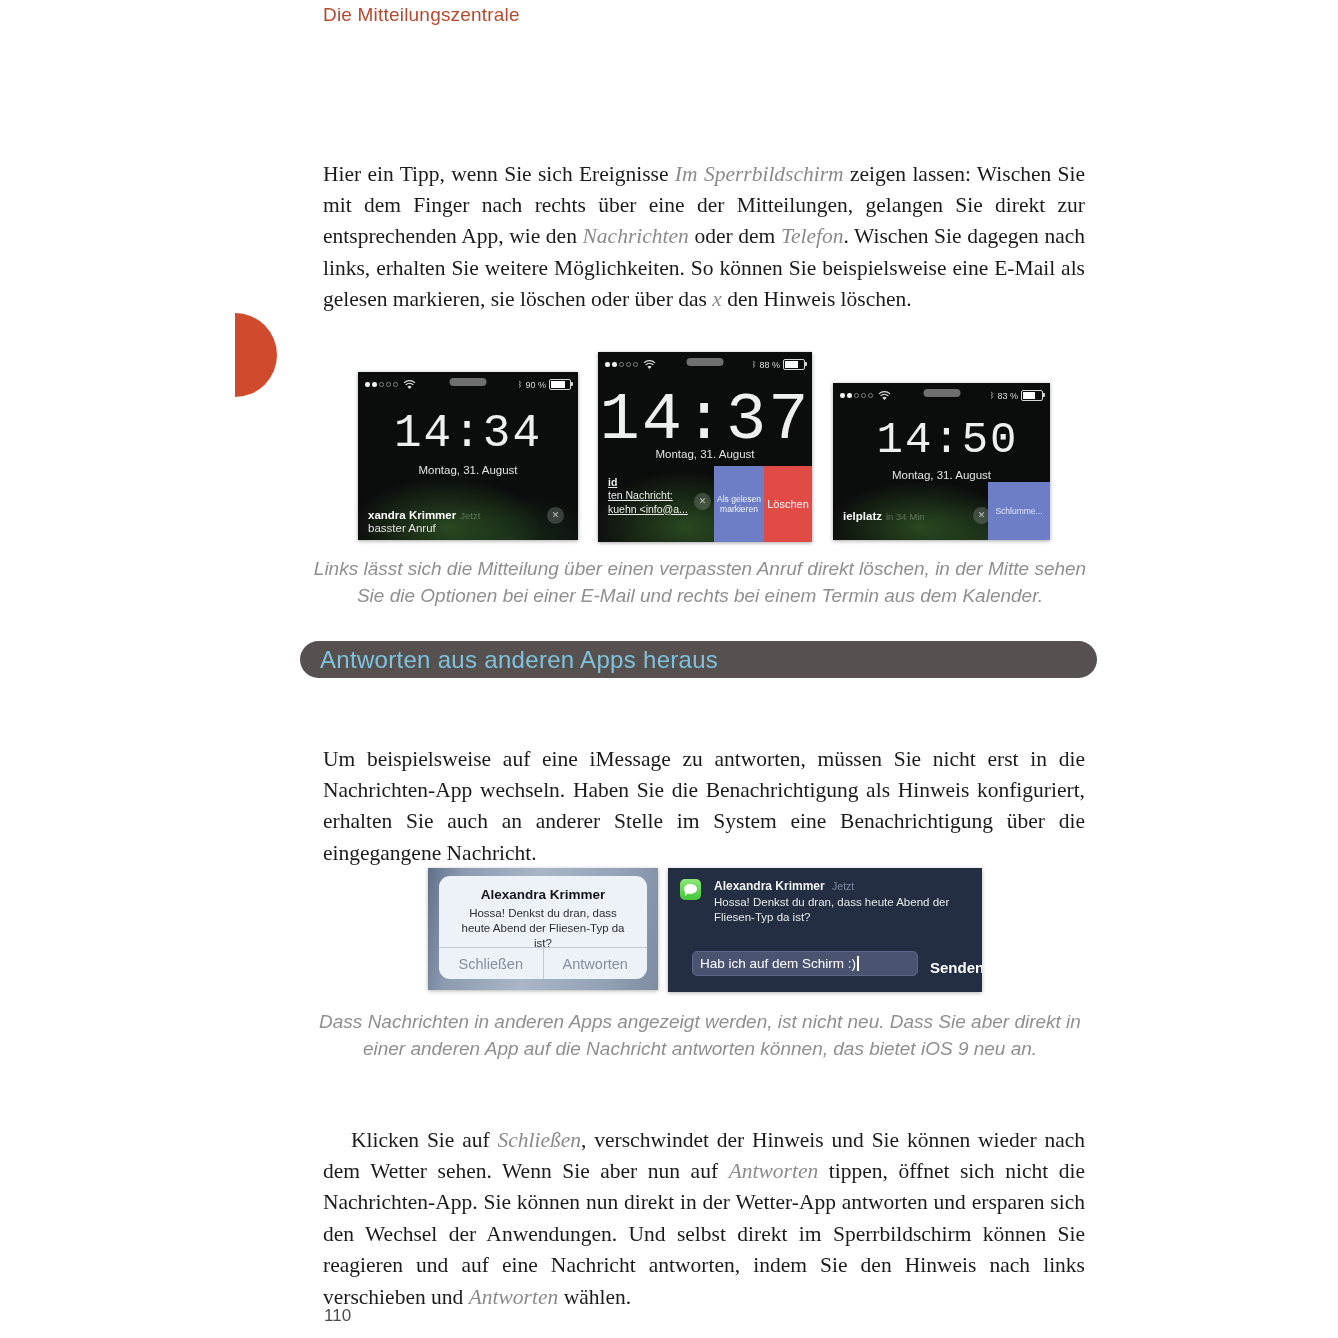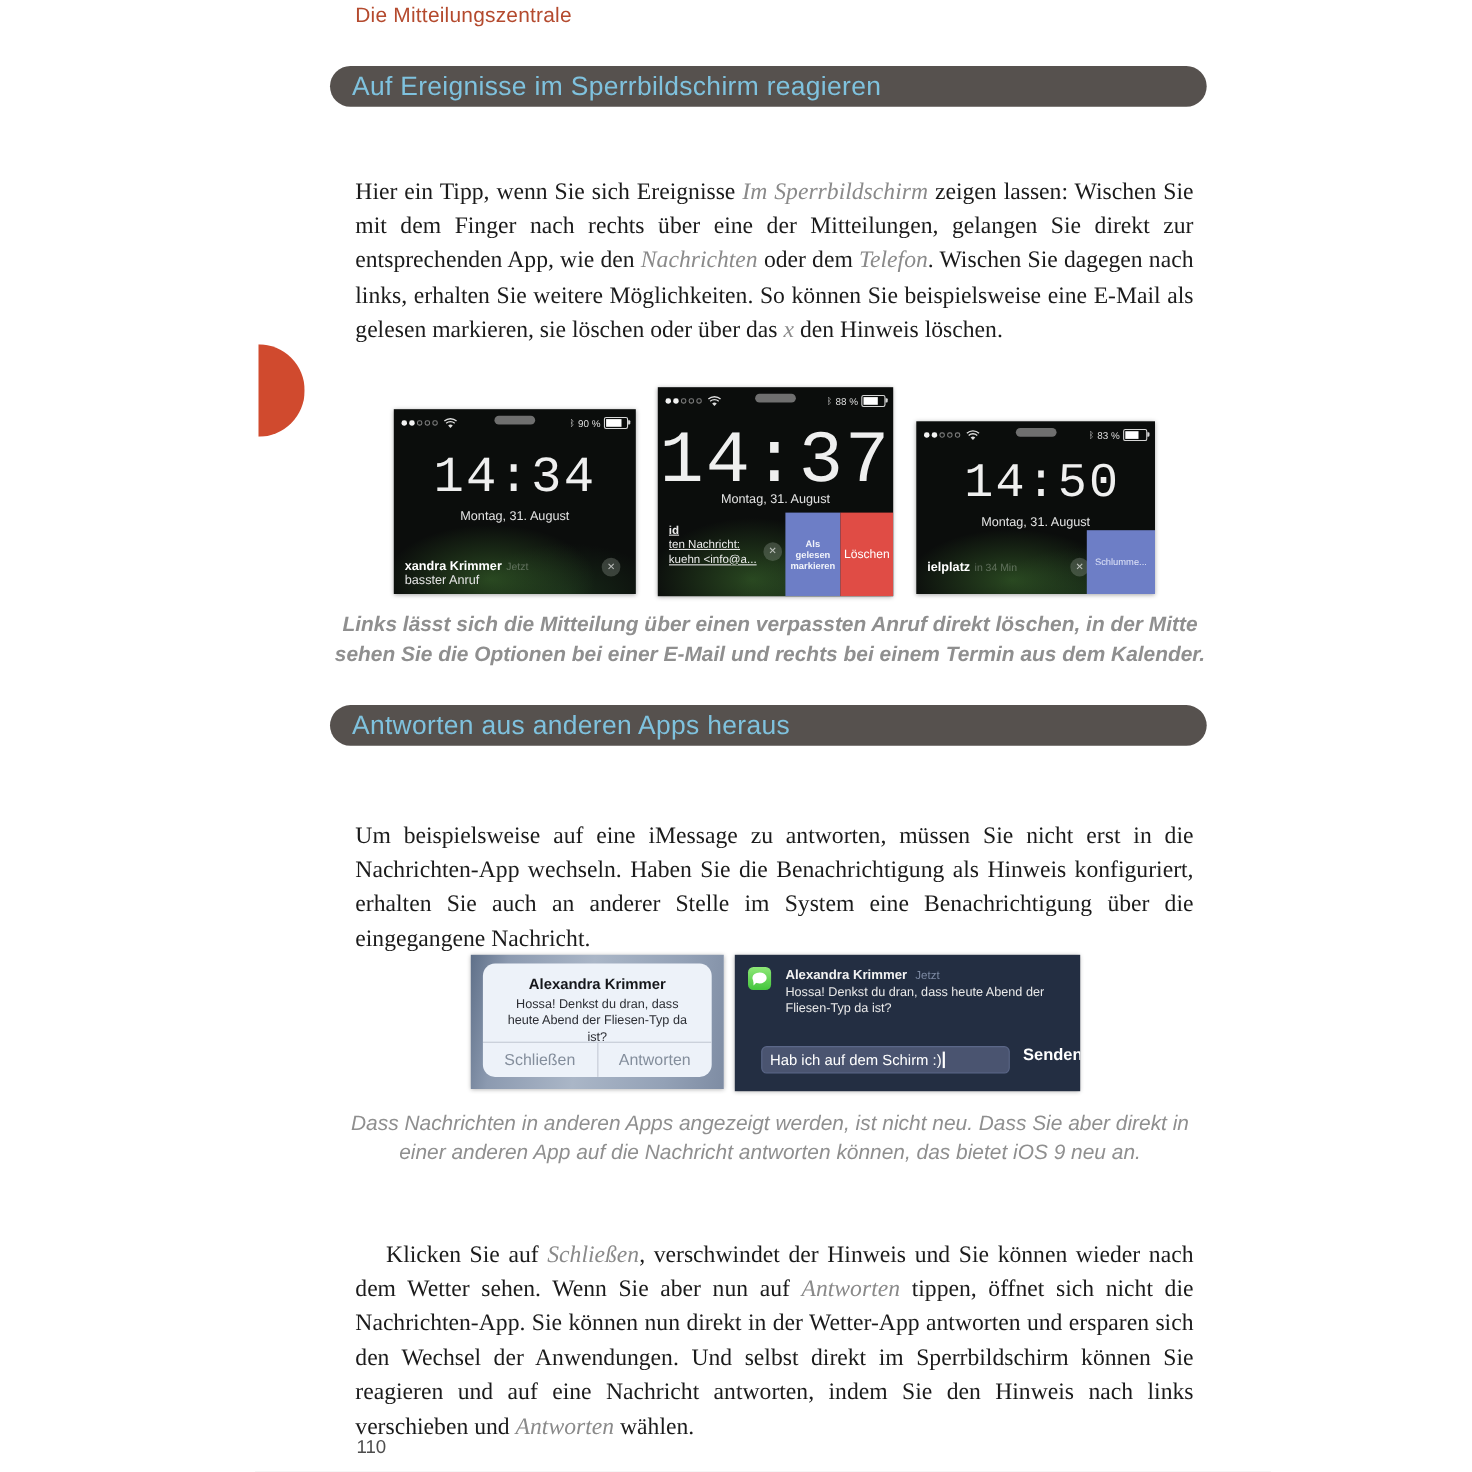--- a/index.html
+++ b/index.html
@@ -28,21 +28,21 @@
     color:#1b1b1b; text-align:justify;
   }
   .body-par .em{font-style:italic; color:#8a8a8a;}
   #p1{top:137px;} #p2{top:722px;} #p3{top:1103px; text-indent:28px;}
   
   .caption{
     position:absolute; left:300px; width:800px; text-align:center;
     font-family:"Liberation Sans",sans-serif; font-style:italic; font-size:19px;
     line-height:27px; color:#8f8f8f;
   }
-  #cap1{top:555px;font-weight:bold;} #cap2{top:1008px;}
+  #cap1{top:555px;} #cap2{top:1008px;}
   
   .half-disc-wrap{position:absolute; left:235px; top:313px; width:42px; height:84px; overflow:hidden;}
   .half-disc{position:absolute; left:-42px; top:0; width:84px; height:84px; border-radius:50%; background:#d04a2e;}
   
   .lockscreen{
     position:absolute; box-shadow:0 1px 4px rgba(0,0,0,.35); overflow:hidden;
     background:
       radial-gradient(ellipse 62% 42% at 40% 92%, rgba(70,128,52,.50), transparent 70%),
       radial-gradient(ellipse 55% 38% at 72% 100%, rgba(42,84,42,.38), transparent 72%),
       #0b0d0c;
@@ -82,21 +82,21 @@
   .dismiss{
     position:absolute; width:17px; height:17px; border-radius:50%;
     background:rgba(160,170,160,.30); color:rgba(255,255,255,.65);
     font-size:9px; line-height:17px; text-align:center;
   }
   #shot1 .dismiss{right:14px; bottom:16px;} #shot2 .dismiss{left:96px; bottom:32px;} #shot3 .dismiss{left:140px; bottom:16px;}
   .swipe-btn{
     position:absolute; bottom:0; display:flex; align-items:center; justify-content:center;
     text-align:center; color:#f2f4fb; box-sizing:border-box; padding:2px;
   }
-  .btn-read{left:116px; width:50px; height:76px; background:#6d7ec6; font-size:8.5px; line-height:10px;font-weight:bold;}
+  .btn-read{left:116px; width:50px; height:76px; background:#6d7ec6; font-size:8.5px; line-height:10px;}
   .btn-del{left:166px; width:48px; height:76px; background:#e04c45; font-size:11px; color:#fff;}
   .btn-snooze{right:0; width:62px; height:58px; background:#6d7ec6; font-size:8.5px; color:#dfe4f8;}
   #shot2 .notif{bottom:20px; width:112px;text-decoration:underline;}
   #shot2 .nline{font-size:10.5px; line-height:13.5px; color:#ececec; white-space:nowrap; overflow:hidden;}
   #shot2 .nline.b{font-weight:700;}
   #shot3 .notif{bottom:12px;}
   
   #alertshot{
     position:absolute; left:428px; top:868px; width:230px; height:122px;
     background:linear-gradient(100deg,#5f7089 0%, #8c9ab0 14%, #aab6c7 45%, #93a1b6 78%, #7e8ca3 100%);
@@ -123,41 +123,38 @@
   .app-icon{
     width:21px; height:21px; border-radius:5px; flex:0 0 auto;
     background:linear-gradient(#8fe878,#43c53c); position:relative;
   }
   .bubble{position:absolute; left:4px; top:5px; width:13px; height:10px; background:#fff; border-radius:50%;}
   .bubble:after{content:""; position:absolute; left:1px; bottom:-2px; border:3px solid transparent; border-top-color:#fff; border-left-color:#fff;}
   .bn-text{flex:1;}
   .bn-title{font-size:12px; font-weight:700; color:#f3f3f3;}
   .bn-title .nmeta{color:#7d8aa3; font-weight:400; font-size:10.5px;}
   .bn-body{font-size:11.5px; line-height:15px; color:#e9e9e9; margin-top:2px; max-width:250px;}
-  .bn-inputrow{position:absolute; left:12px; right:12px; bottom:16px; display:flex; align-items:flex-start; gap:12px;padding-left:12px;}
+  .bn-inputrow{position:absolute; left:12px; right:12px; bottom:16px; display:flex; align-items:flex-end; gap:12px;padding-left:12px;}
   .bn-input{
     flex:0 0 auto; width:226px; height:25px; background:#4a5470; border:1px solid #5b6788; border-radius:5px;
     display:flex; align-items:center; padding:0 7px; box-sizing:border-box;
     color:#fff; font-size:13.5px; white-space:nowrap; overflow:hidden;
   }
   .caret{display:inline-block; width:1.5px; height:15px; background:#fff; margin-left:1px;}
   .bn-send{font-size:15px; font-weight:700; color:#fff;}
   
   .pagenum{position:absolute; left:324px; top:1306px; font-family:"Liberation Sans",sans-serif; font-size:17px; color:#4d4d4d;}
 </style>
 </head>
 <body>
 
 <div id="page">
 
   <div class="kicker">Die Mitteilungszentrale</div>
 
-  <div class="section-bar" id="bar1">
-    <span class="bar-title">Auf Ereignisse im Sperrbildschirm reagieren</span>
-  </div>
 
   <p class="body-par" id="p1"><span>Hier ein Tipp, wenn Sie sich Ereignisse </span><span class="em">Im Sperrbildschirm</span><span> zeigen lassen: Wischen Sie mit dem Finger nach rechts über eine der Mitteilungen, gelangen Sie direkt zur entsprechenden App, wie den </span><span class="em">Nachrichten</span><span> oder dem </span><span class="em">Telefon</span><span>. Wischen Sie dagegen nach links, erhalten Sie weitere Möglichkeiten. So können Sie beispielsweise eine E-Mail als gelesen markieren, sie löschen oder über das </span><span class="em">x</span><span> den Hinweis löschen.</span></p>
 
   <div class="half-disc-wrap">
       <div class="half-disc"></div>
     </div>
 
   <div class="lockscreen" id="shot1">
     <div class="statusbar">
       <span class="sig">

